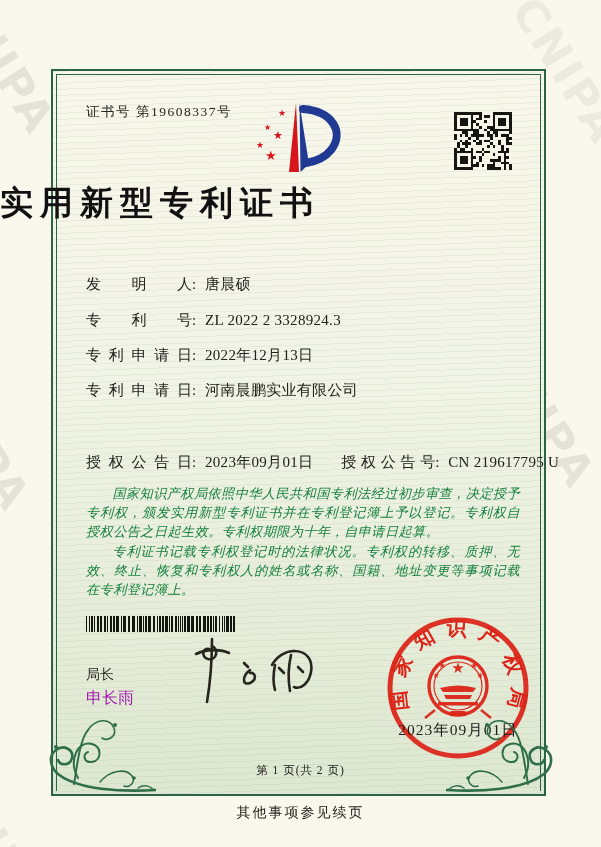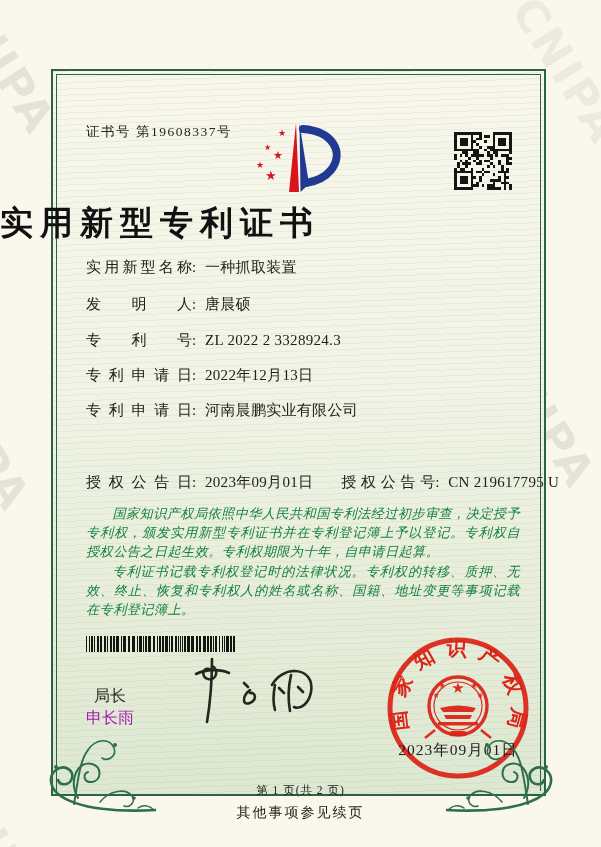--- a/index.html
+++ b/index.html
@@ -12,21 +12,21 @@
       transform:rotate(58deg);transform-origin:left top;white-space:nowrap;pointer-events:none;}
 
   
   .bframe{position:absolute;left:51px;top:69px;width:495px;height:727px;
           border:2.5px solid #2a6345;box-sizing:border-box;
           background:
             repeating-linear-gradient(178deg, rgba(110,160,115,0.10) 0 1px, rgba(0,0,0,0) 1px 6px),
             linear-gradient(180deg,#f8f6ea 0%,#f2f4e7 40%,#e7edda 74%,#dde7d1 100%);}
   .binner{position:absolute;inset:3px;border:1px solid #2a6345;border-bottom:none;}
 
-  .content{position:absolute;inset:0;margin-top:20px;}
+  .content{position:absolute;inset:0;}
 
   .certno{position:absolute;left:86px;top:103px;font-size:13.5px;letter-spacing:1.5px;color:#25251f;}
 
   .logo{position:absolute;left:252px;top:96px;}
   .qr{position:absolute;left:454px;top:112px;}
 
   .title{position:absolute;left:0;right:0;top:181px;text-align:left;
          font-size:33px;font-weight:700;letter-spacing:7px;color:#111;}
 
   .frow{position:absolute;left:86px;font-size:15px;white-space:nowrap;color:#22221d;}
@@ -34,21 +34,21 @@
   .flabel2{display:inline-block;width:94px;text-align:justify;text-align-last:justify;}
   .fcolon{display:inline-block;width:13px;text-align:left;}
   .fval{letter-spacing:0.3px;}
   .addrblock{display:inline-block;vertical-align:top;white-space:normal;width:335px;line-height:18px;}
 
   .paras{position:absolute;left:86px;top:484px;width:434px;font-size:13.2px;line-height:19.2px;
          font-style:italic;letter-spacing:0.4px;color:#15803d;}
   .paras p{margin:0;text-indent:2em;text-align:justify;}
 
   .barcode{position:absolute;left:86px;top:616px;}
-  .sigtitle{position:absolute;left:94px;top:666px;font-size:16px;font-family:"Liberation Sans","DejaVu Sans",sans-serif;color:#2a2a24;}
+  .sigtitle{position:absolute;left:86px;top:666px;font-size:14px;font-family:"Liberation Sans","DejaVu Sans",sans-serif;color:#2a2a24;}
   .signame{position:absolute;left:86px;top:688px;font-size:16px;font-family:Liberation Mono, monospace;color:#a21caf;}
   .sig{position:absolute;left:180px;top:634px;}
 
   .seal{position:absolute;left:378px;top:606px;}
   .sealring{fill:none;stroke:#dc2418;stroke-width:5;opacity:0.93;}
   .sealtext{font-size:20px;font-weight:700;letter-spacing:11px;fill:#dc2418;
             font-family:"Liberation Serif","DejaVu Serif",serif;}
   .sealdate{font-size:15.5px;letter-spacing:1px;fill:#1d1d1b;
             font-family:"Liberation Serif","DejaVu Serif",serif;}
   .emb{fill:#dc2418;opacity:0.95;}
@@ -311,23 +311,20 @@
         <rect x="13" y="20" width="1" height="1" fill="#151512"></rect>
         <rect x="14" y="20" width="1" height="1" fill="#151512"></rect>
         <rect x="15" y="20" width="1" height="1" fill="#151512"></rect>
         <rect x="16" y="20" width="1" height="1" fill="#151512"></rect>
         <rect x="18" y="20" width="1" height="1" fill="#151512"></rect>
         <rect x="20" y="20" width="1" height="1" fill="#151512"></rect>
       </svg>
 
     <div class="title">实用新型专利证书</div>
 
-    <div class="frow" style="top:238px">
-      <span class="flabel">实用新型名称</span><span class="fcolon">:</span><span class="fval">一种抓取装置</span>
-    </div>
     <div class="frow" style="top:275px">
       <span class="flabel">发明人</span><span class="fcolon">:</span><span class="fval">唐晨硕</span>
     </div>
     <div class="frow" style="top:311px">
       <span class="flabel">专利号</span><span class="fcolon">:</span><span class="fval">ZL 2022 2 3328924.3</span>
     </div>
     <div class="frow" style="top:346px">
       <span class="flabel">专利申请日</span><span class="fcolon">:</span><span class="fval">2022年12月13日</span>
     </div>
     <div class="frow" style="top:381px">

